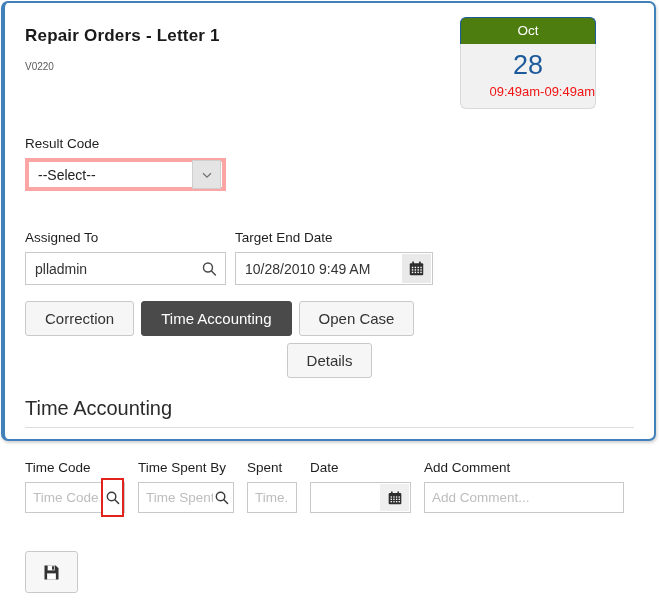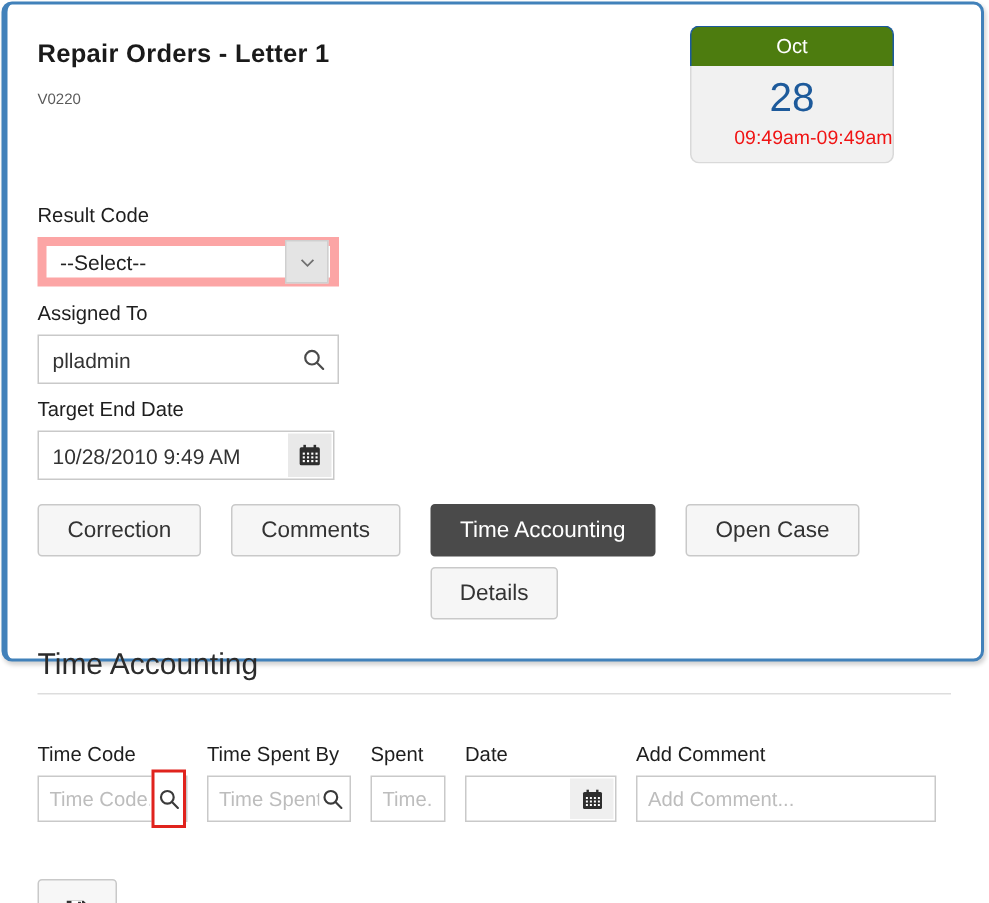--- a/index.html
+++ b/index.html
@@ -40,39 +40,39 @@
   
   label.fld { display: block; font-size: 13.5px; color: #1e1e1e; margin-bottom: 7px; }
   .input-wrap { position: relative; }
   input.txt {
     width: 100%; height: 33px; border: 1px solid #c9c9c9; background: #fff;
     font-family: inherit; font-size: 14px; color: #333; padding: 0 9px; outline: none;
   }
   input.txt::placeholder { color: #bdbdbd; opacity: 1; }
   .result-code { margin-top: 27px; }
   .select {
-    width: 201px; height: 33px; border: 6px solid #fca5a5; background: #fff;
+    width: 201px; height: 33px; border: 4px solid #fca5a5; background: #fff;
     display: flex; align-items: center; cursor: default;
   }
   .select-value { flex: 1; font-size: 14px; color: #222; padding-left: 9px; }
   .select-arrow {
     width: 29px; height: 29px; margin-right: 1px; background: #e4e4e4;
     border: 1px solid #cfcfcf; display: flex; align-items: center; justify-content: center;
   }
-  .two-col { display: flex; gap: 9px; margin-top: 10px; flex-direction: column; }
+  .two-col { display: flex; gap: 9px; margin-top: 39px; }
   .w200 { width: 201px; }
   .w198 { width: 198px; }
   .icon-right { position: absolute; right: 8px; top: 50%; transform: translateY(-50%); line-height: 0; cursor: pointer; }
   .cal-btn {
     position: absolute; right: 2px; top: 2px; bottom: 2px; width: 29px;
     background: #efefef; display: flex; align-items: center; justify-content: center; cursor: pointer;
   }
   .cal-btn.plain { background: #e9e9e9; }
   
-  .tabs-row { display: flex; gap: 20px; }
+  .tabs-row { display: flex; gap: 7px; }
   .tabs-row.first { margin-top: 16px; }
   .tabs-row.second { margin-top: 7px; justify-content: center; }
   button.tab {
     font-family: inherit; font-size: 15px; color: #333;
     background: #f6f6f6; border: 1px solid #c9c9c9; border-radius: 3px;
     height: 35px; padding: 0 19px; cursor: pointer;
   }
   button.tab.active { background: #4a4a4a; border-color: #4a4a4a; color: #fff; }
   
   h2.section-heading { font-size: 20px; font-weight: 400; color: #2b2b2b; margin-top: 19px; }
@@ -172,21 +172,20 @@
                 <rect x="17.4" y="16.5" width="2" height="2"></rect>
             </g>
           </svg>
         </span>
       </div>
     </div>
   </div>
 
   <div class="tabs-row first">
     <button class="tab">Correction</button>
-    <button class="tab">Comments</button>
     <button class="tab active">Time Accounting</button>
     <button class="tab">Open Case</button>
   </div>
   <div class="tabs-row second">
     <button class="tab">Details</button>
   </div>
 
   <h2 class="section-heading">Time Accounting</h2>
   <hr class="divider">
 

